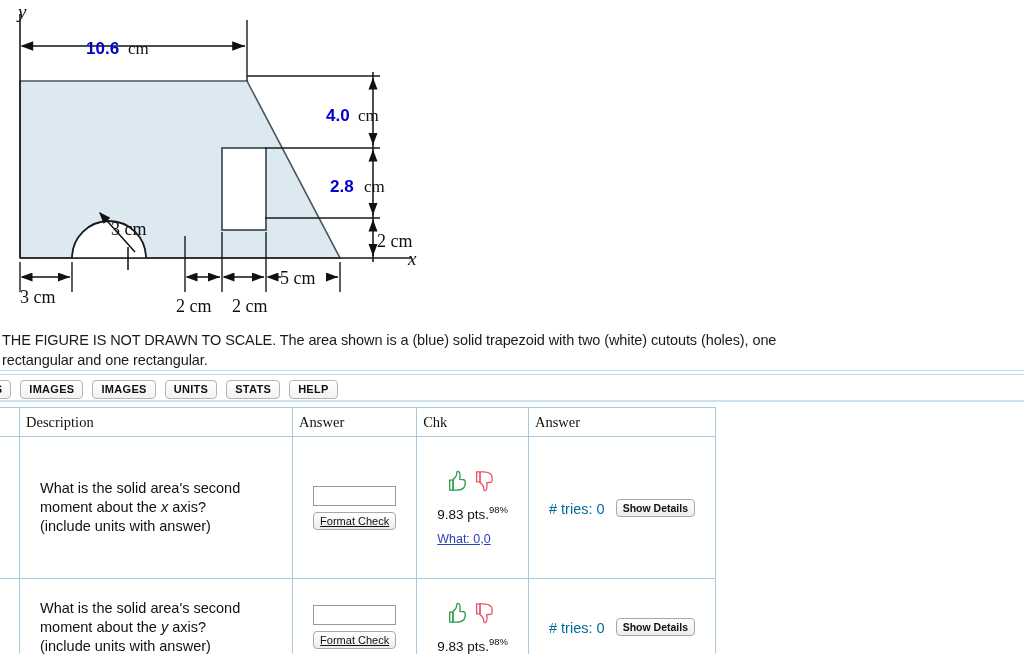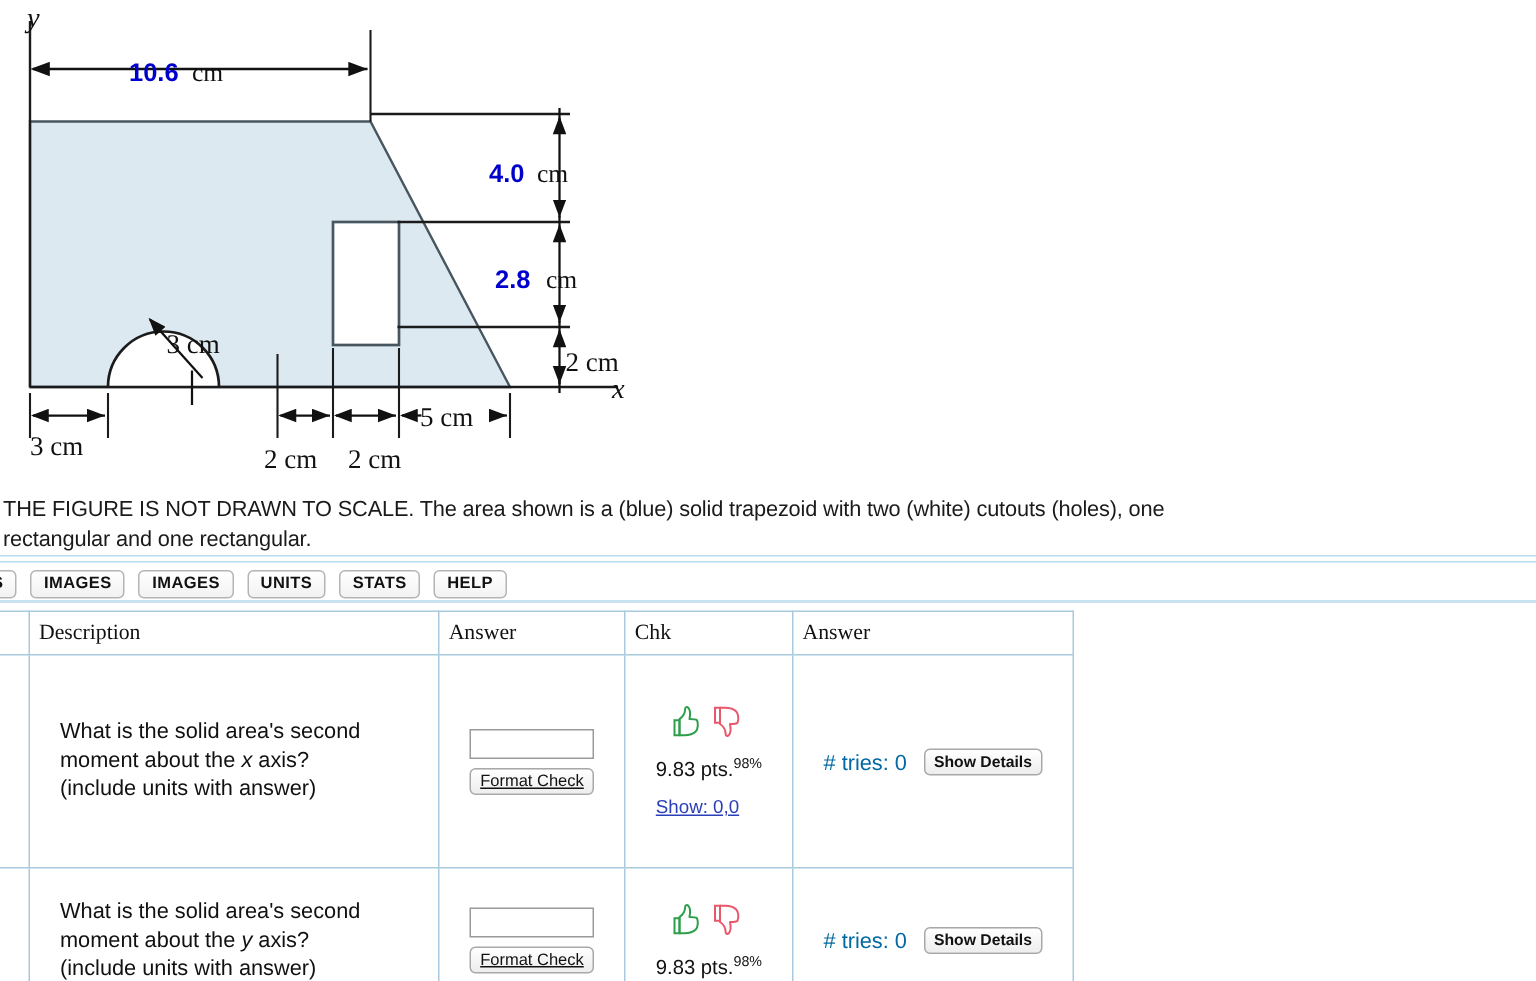--- a/index.html
+++ b/index.html
@@ -296,21 +296,21 @@
             <svg width="20" height="24" viewBox="0 0 24 28">
               <path d="M6,12 L6,25 L10,25 C13,25 17,24 19,22 C21,20 21,15 20,13 C19,12 16,12 14,12 C14.6,9 15,5 13,3 C12,2 10.5,2.4 10.5,4 C10.5,7 9,10 6,12 Z" fill="none" stroke="#2e9e4a" stroke-width="1.6" stroke-linejoin="round"></path>
               <path d="M2,13 L6,13 L6,25 L2,25 Z" fill="none" stroke="#2e9e4a" stroke-width="1.6"></path>
             </svg>
             <svg width="20" height="24" viewBox="0 0 24 28">
               <path d="M6,16 L6,3 L10,3 C13,3 17,4 19,6 C21,8 21,13 20,15 C19,16 16,16 14,16 C14.6,19 15,23 13,25 C12,26 10.5,25.6 10.5,24 C10.5,21 9,18 6,16 Z" fill="none" stroke="#e8576a" stroke-width="1.6" stroke-linejoin="round"></path>
               <path d="M2,3 L6,3 L6,15 L2,15 Z" fill="none" stroke="#e8576a" stroke-width="1.6"></path>
             </svg>
           </div>
           <div class="pts-line"><span>9.83 pts.</span><sup>98%</sup></div>
-          <a class="hints-link">Show: 0,0</a>
+          <a class="hints-link">What: 0,0</a>
         </td>
         <td class="hist-cell">
           <span class="tries"># tries: 0</span>
           <button class="details-btn">Show Details</button>
         </td>
       </tr>
 
       <tr style="height:97px;">
         <td></td>
         <td class="desc-cell">

